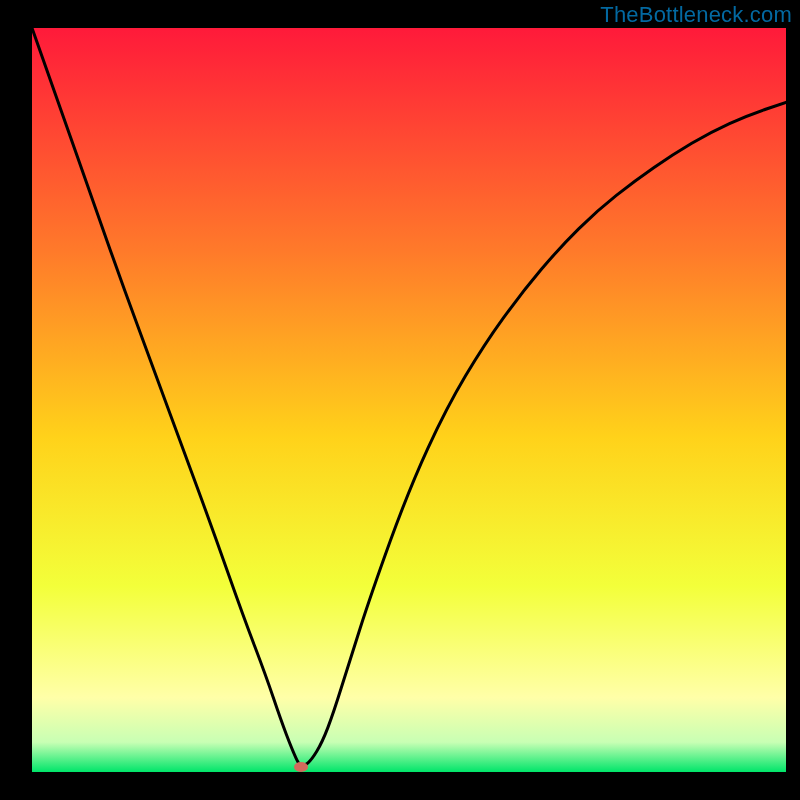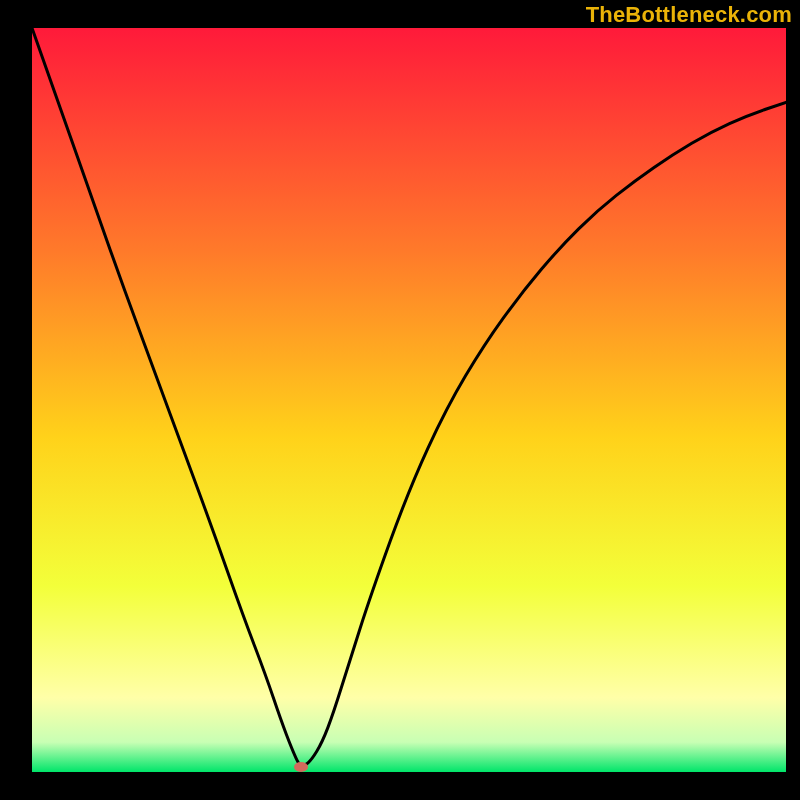--- a/index.html
+++ b/index.html
@@ -25,23 +25,23 @@
     position: absolute;
     left: 0;
     top: 0;
     width: 100%;
     height: 100%;
   }
   .watermark {
     position: absolute;
     top: 2px;
     right: 8px;
-    color: #eab308;
+    color: #0369a1;
     font-size: 22px;
-    font-weight: 700;
+    font-weight: 400;
     letter-spacing: 0.2px;
   }
   .marker {
     position: absolute;
     width: 14px;
     height: 10px;
     border-radius: 50%;
     transform: translate(-50%, -50%);
   }
 </style>

